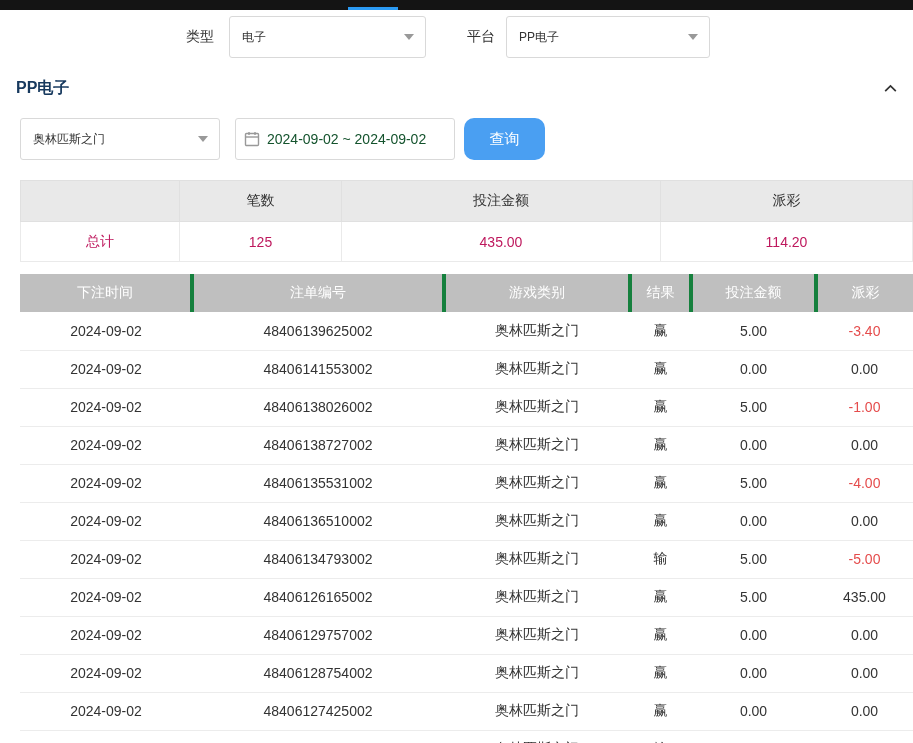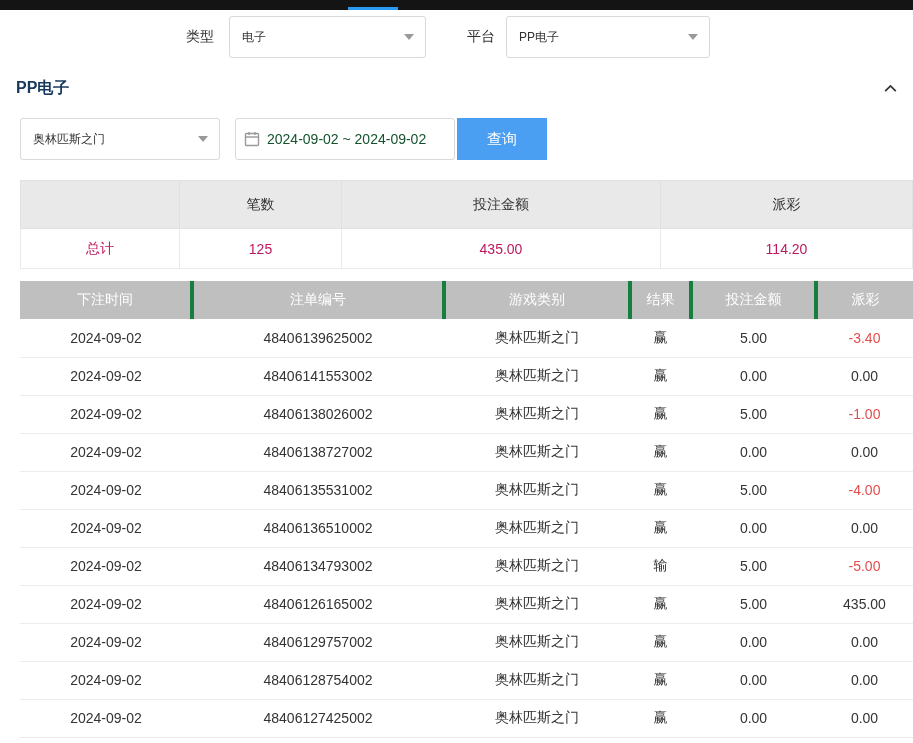--- a/index.html
+++ b/index.html
@@ -42,27 +42,27 @@
   }
   .btn-group { display: flex; margin-left: 14px; }
   .btn-group .qbtn {
     width: 79px; height: 42px; background: #fff; border: 1px solid #dcdcdc; color: #c2c2c2;
     font-size: 14px; margin-left: -1px; cursor: pointer; font-family: inherit;
   }
   .btn-group .qbtn:first-child { margin-left: 0; border-radius: 3px 0 0 3px; }
   .btn-group .qbtn:last-child { border-radius: 0 3px 3px 0; }
   .btn-group .qbtn.active { color: var(--accent, #4a9ff2); border-color: var(--accent, #4a9ff2); position: relative; z-index: 1; background: #fdfeff; }
   .search-btn {
-    margin-left: 2px; width: 90px; height: 42px; border: none; border-radius: 0;
+    margin-left: 9px; width: 81px; height: 42px; border: none; border-radius: 10px;
     background: var(--accent, #4a9ff2); color: #fff; font-size: 15px; cursor: pointer; font-family: inherit;
   }
 
   table { border-collapse: collapse; table-layout: fixed; font-size: 14px; }
   .summary-table { margin: 20px 0 0 20px; width: 893px; }
-  .summary-table th { background: var(--summary-gray, #e9e9e9); font-weight: normal; height: 48px; border: 1px solid #e0e0e0; text-align: center; color: #333; }
+  .summary-table th { background: var(--summary-gray, #e9e9e9); font-weight: normal; height: 41px; border: 1px solid #e0e0e0; text-align: center; color: #333; }
   .summary-table td { height: 40px; border: 1px solid #eaeaea; text-align: center; color: #be185d; background: #fff; }
 
   .records-table { margin: 12px 0 0 20px; width: 893px; }
   .records-table thead th {
     background: var(--header-gray, #bfbfbf); color: #fff; font-weight: normal; height: 38px;
     text-align: center; border-right: 4px solid #15803d;
   }
   .records-table thead th:last-child { border-right: none; }
   .records-table tbody td { height: 38px; text-align: center; border-bottom: 1px solid #ececec; color: #333; background: #fff; }
   .records-table tbody td.neg { color: var(--negative-red, #e54c4c); }

